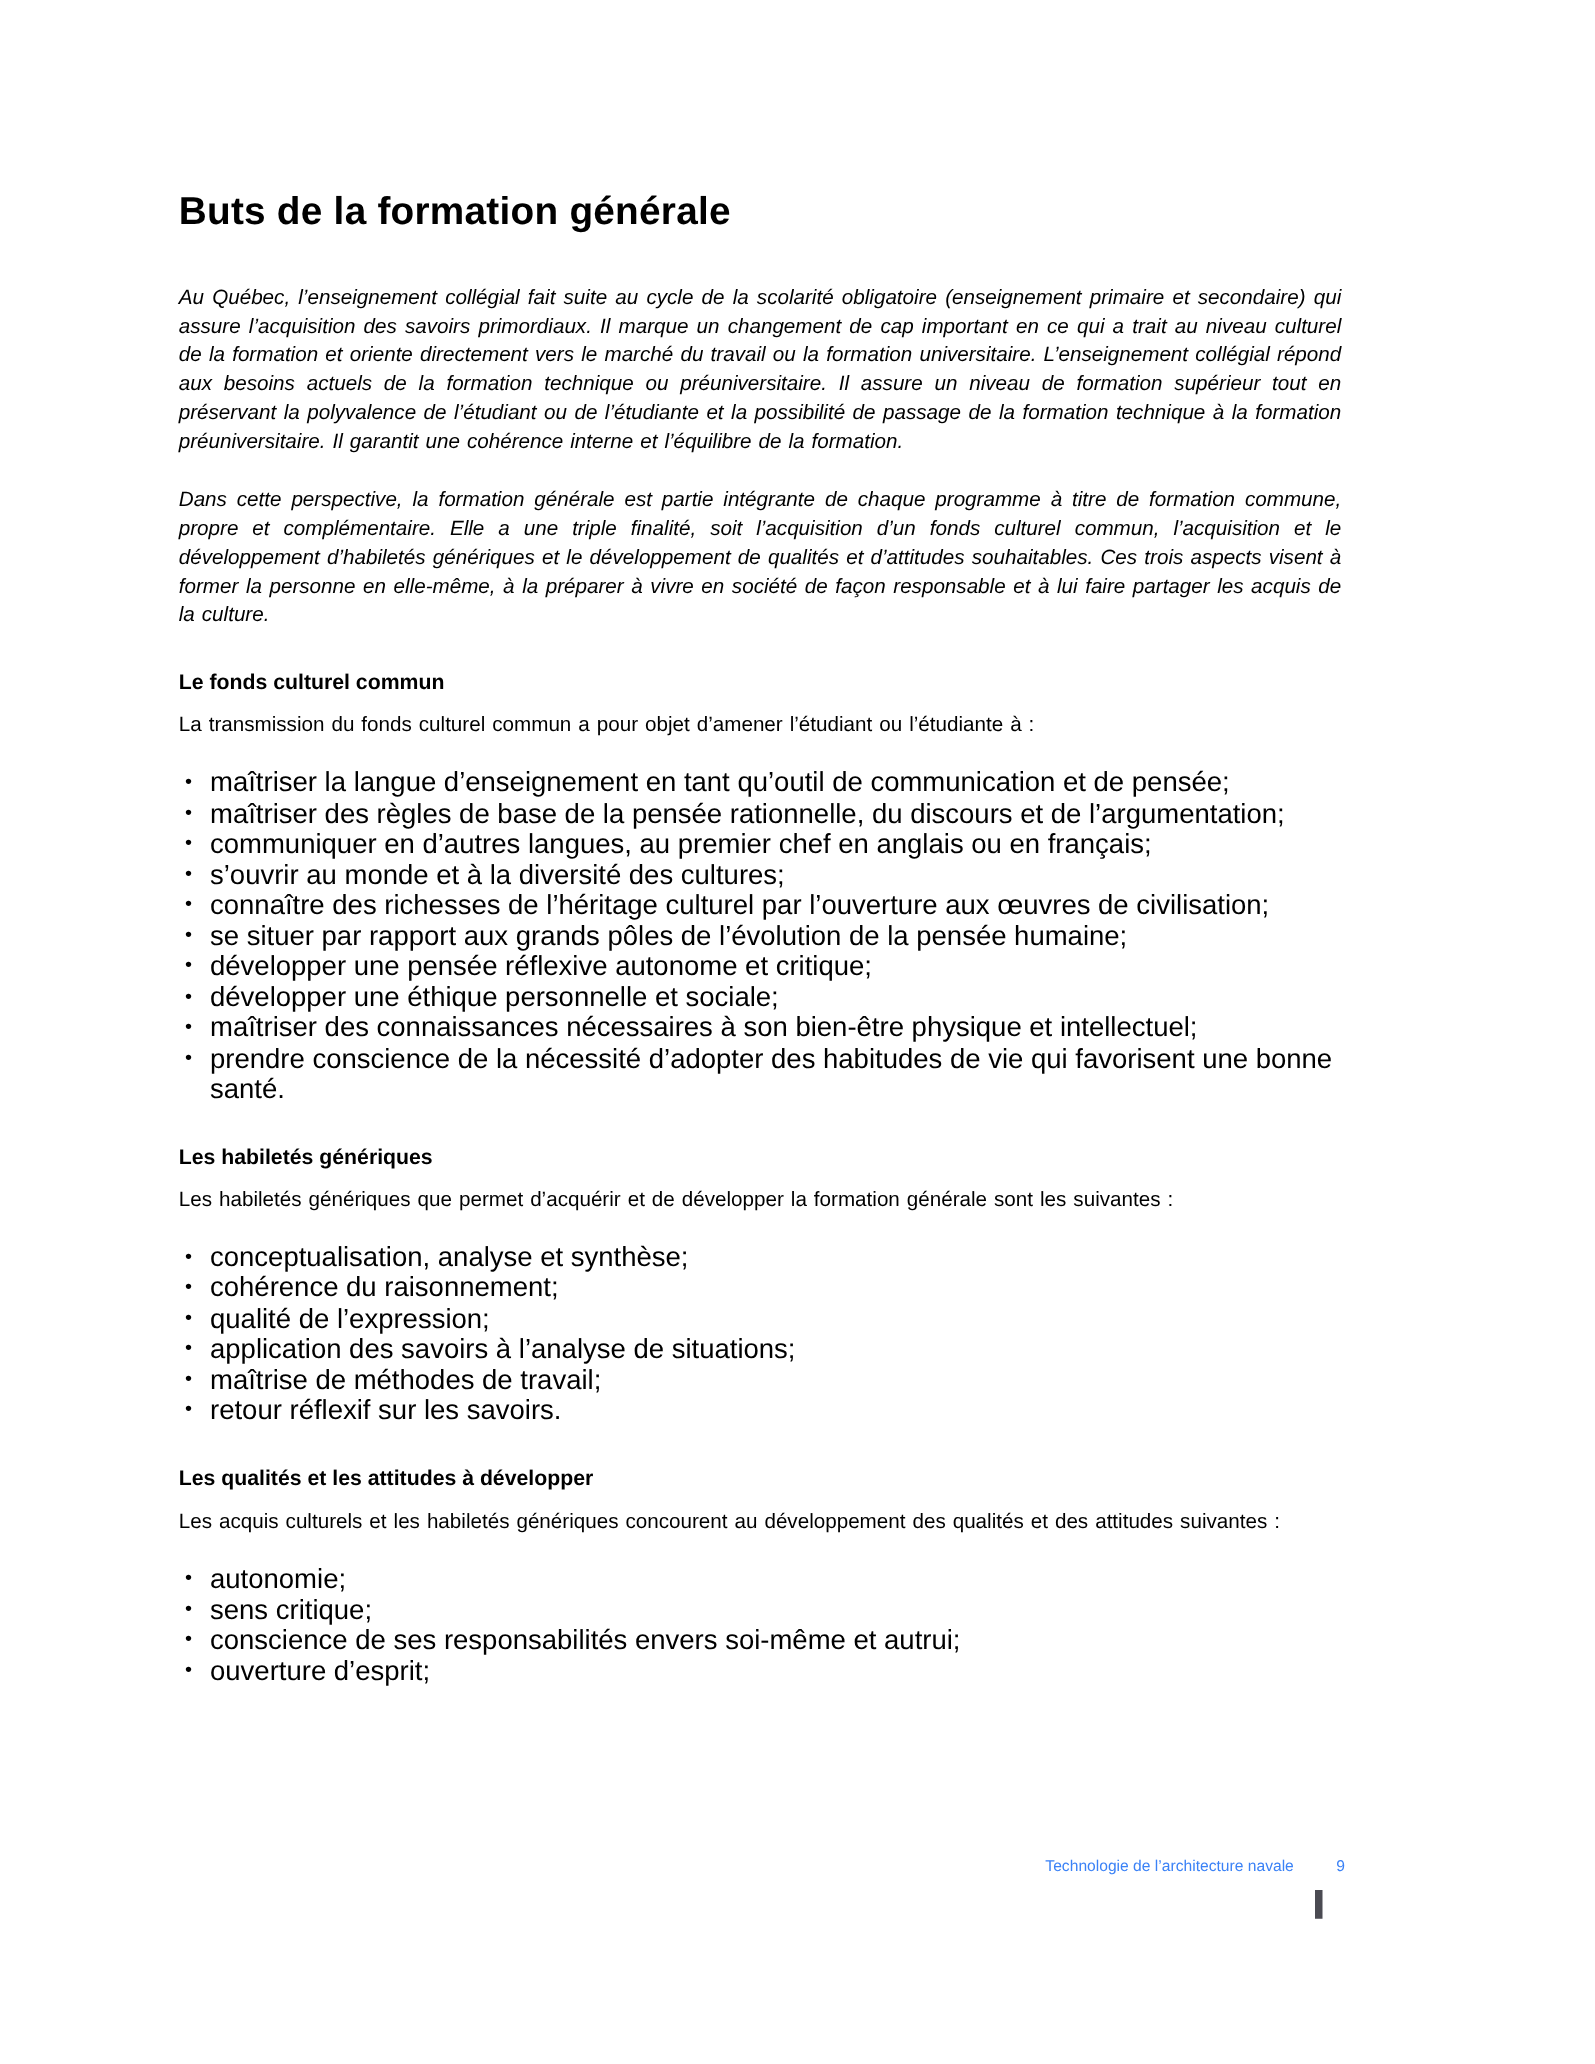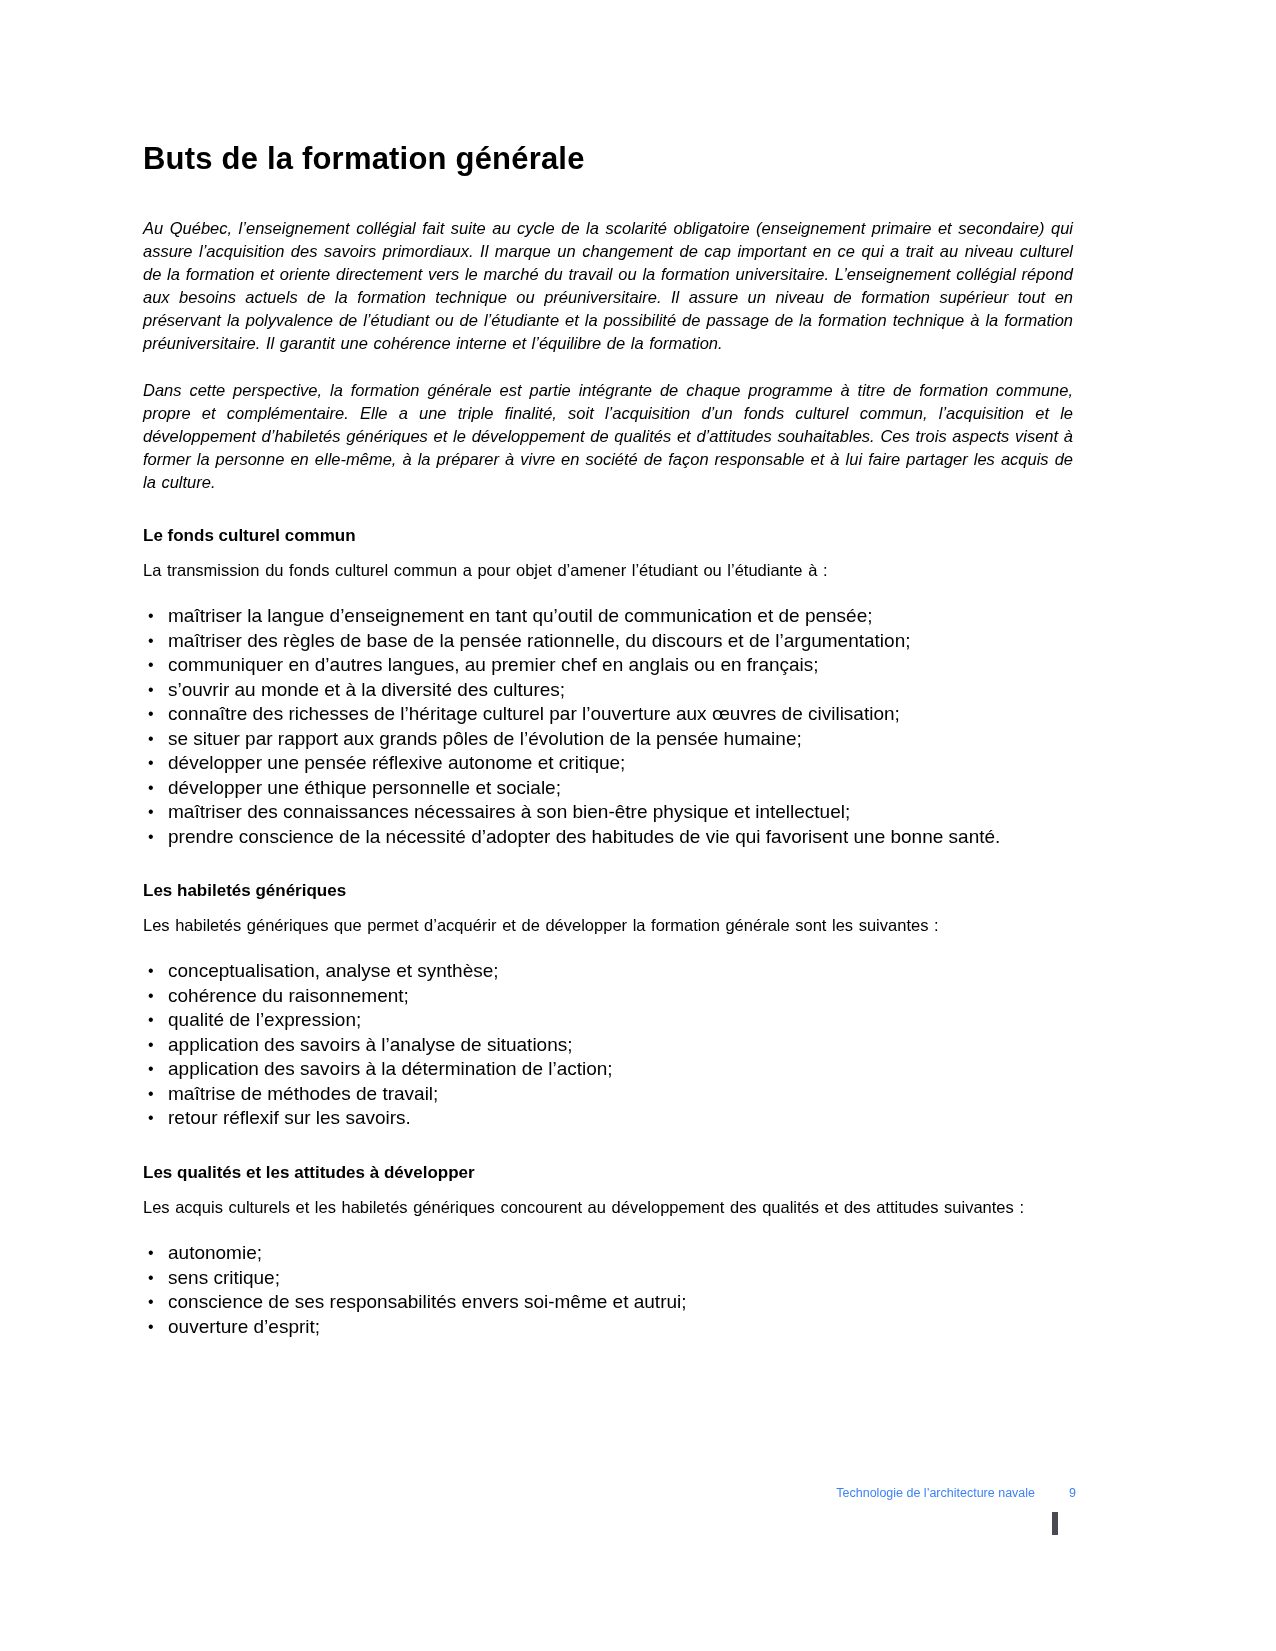--- a/index.html
+++ b/index.html
@@ -19,21 +19,21 @@
   .content {
     position: absolute;
     left: 143px;
     top: 136px;
     width: 930px;
   }
   h1.title {
     font-size: 31px;
     font-weight: bold;
     letter-spacing: 0.2px;
-    margin: 5px 0 40px 0;
+    margin: 15px 0 40px 0;
     line-height: 1.15;
   }
   p.body {
     font-size: 16.5px;
     line-height: 23px;
     text-align: justify;
     margin: 0 0 24px 0;
     word-spacing: 1px;
     font-style: italic;
   }
@@ -50,21 +50,21 @@
     margin: 0 0 0 0;
     word-spacing: 1px;
   }
   ul.bullets {
     list-style: none;
     margin: 22px 0 10px 0;
     padding: 0;
   }
   ul.bullets li {
     position: relative;
-    font-size: 19px;
+    font-size: 22px;
     line-height: 24.5px;
     padding-left: 25px;
     text-align: left;
   }
   ul.bullets li::before {
     content: "\2022";
     position: absolute;
     left: 5px;
     top: 0;
     font-size: 16px;
@@ -120,21 +120,20 @@
     </section>
 
     <section>
       <h2 class="section-heading">Les habiletés génériques</h2>
       <p class="lead">Les habiletés génériques que permet d’acquérir et de développer la formation générale sont les suivantes :</p>
       <ul class="bullets">
         <li>conceptualisation, analyse et synthèse;</li>
         <li>cohérence du raisonnement;</li>
         <li>qualité de l’expression;</li>
         <li>application des savoirs à l’analyse de situations;</li>
-        <li>application des savoirs à la détermination de l’action;</li>
         <li>maîtrise de méthodes de travail;</li>
         <li>retour réflexif sur les savoirs.</li>
       </ul>
     </section>
 
     <section>
       <h2 class="section-heading">Les qualités et les attitudes à développer</h2>
       <p class="lead">Les acquis culturels et les habiletés génériques concourent au développement des qualités et des attitudes suivantes :</p>
       <ul class="bullets">
         <li>autonomie;</li>

